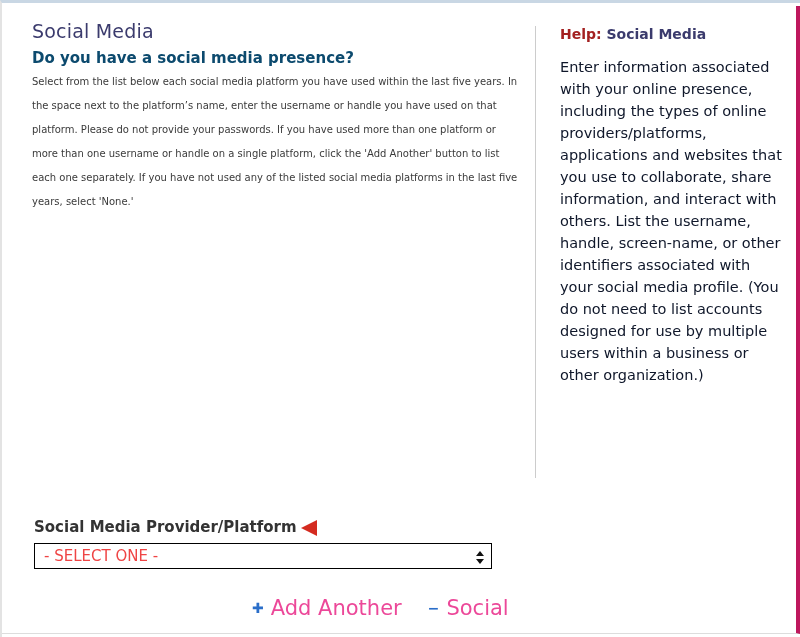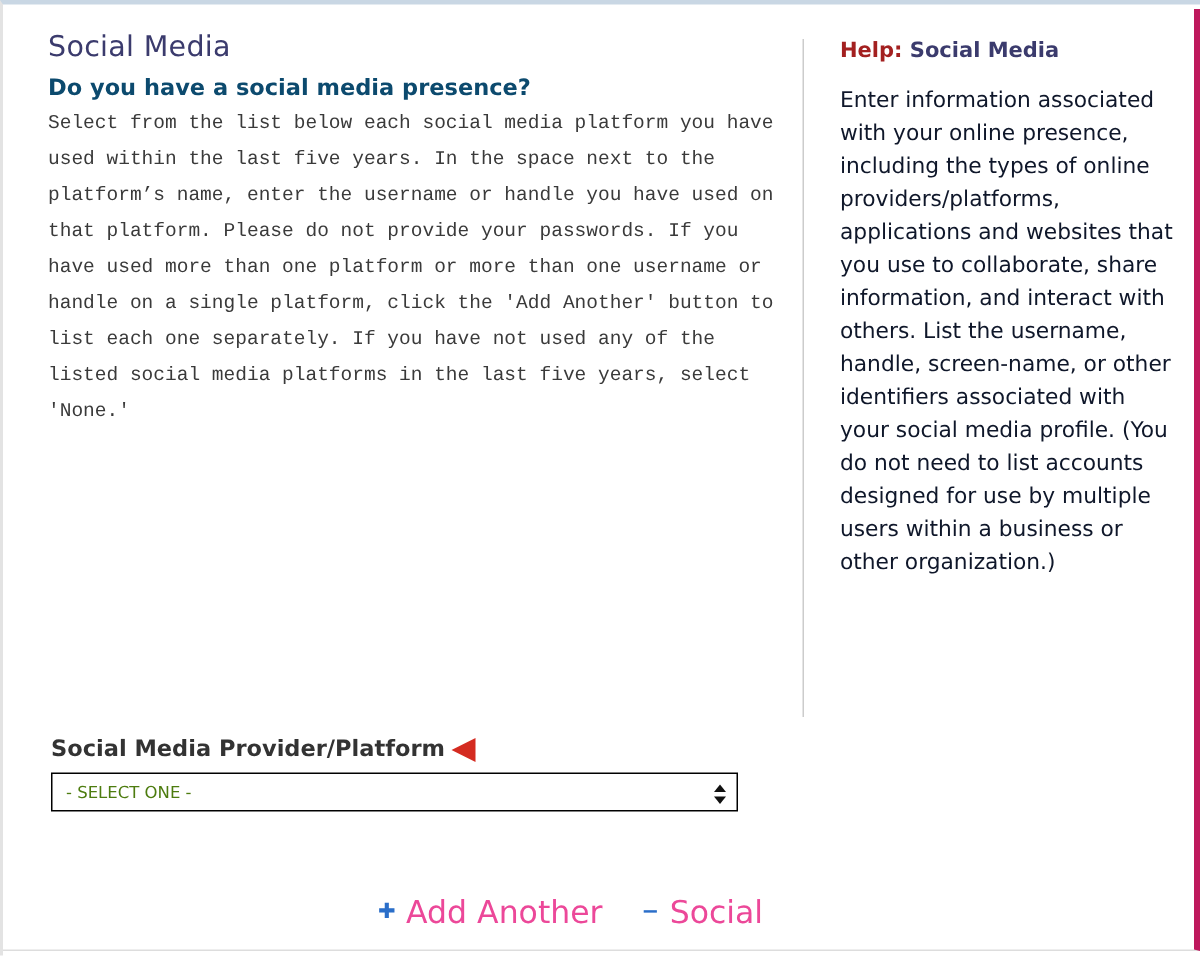--- a/index.html
+++ b/index.html
@@ -57,25 +57,24 @@
     letter-spacing: .2px;
   }
   .question {
     font-size: 15px;
     font-weight: bold;
     color: #0c4a6e;
     margin: 0 0 2px 0;
     line-height: 20px;
   }
   .instructions {
-    font-size: 13px;
+    font-size: 10px;
     line-height: 24px;
     color: #3a3a3a;
     margin: 0;
-    font-family: Liberation Mono, monospace;
   }
 
   
   .help-col {
     position: absolute;
     left: 533px;
     top: 20px;
     width: 226px;
     border-left: 1px solid #cccccc;
     padding-left: 24px;
@@ -105,20 +104,21 @@
     position: absolute;
     left: 32px;
     top: 484px;
     width: 470px;
   }
   .field-label-row {
     display: flex;
     align-items: center;
     gap: 4px;
     margin-bottom: 7px;
+    margin-top: 28px;
   }
   .field-label {
     font-size: 15px;
     font-weight: bold;
     color: #333333;
   }
   .arrow-marker {
     width: 0;
     height: 0;
     border-top: 8px solid transparent;
@@ -131,22 +131,22 @@
     position: relative;
     width: 458px;
     height: 26px;
     box-sizing: border-box;
     border: 1px solid #000000;
     background: #ffffff;
     display: flex;
     align-items: center;
   }
   .select-value {
-    font-size: 11px;
-    color: #4d7c0f;
+    font-size: 15px;
+    color: #ef4444;
     padding-left: 9px;
     white-space: nowrap;
     overflow: hidden;
   }
   .select-arrows {
     position: absolute;
     right: 7px;
     top: 0;
     height: 26px;
     display: flex;

